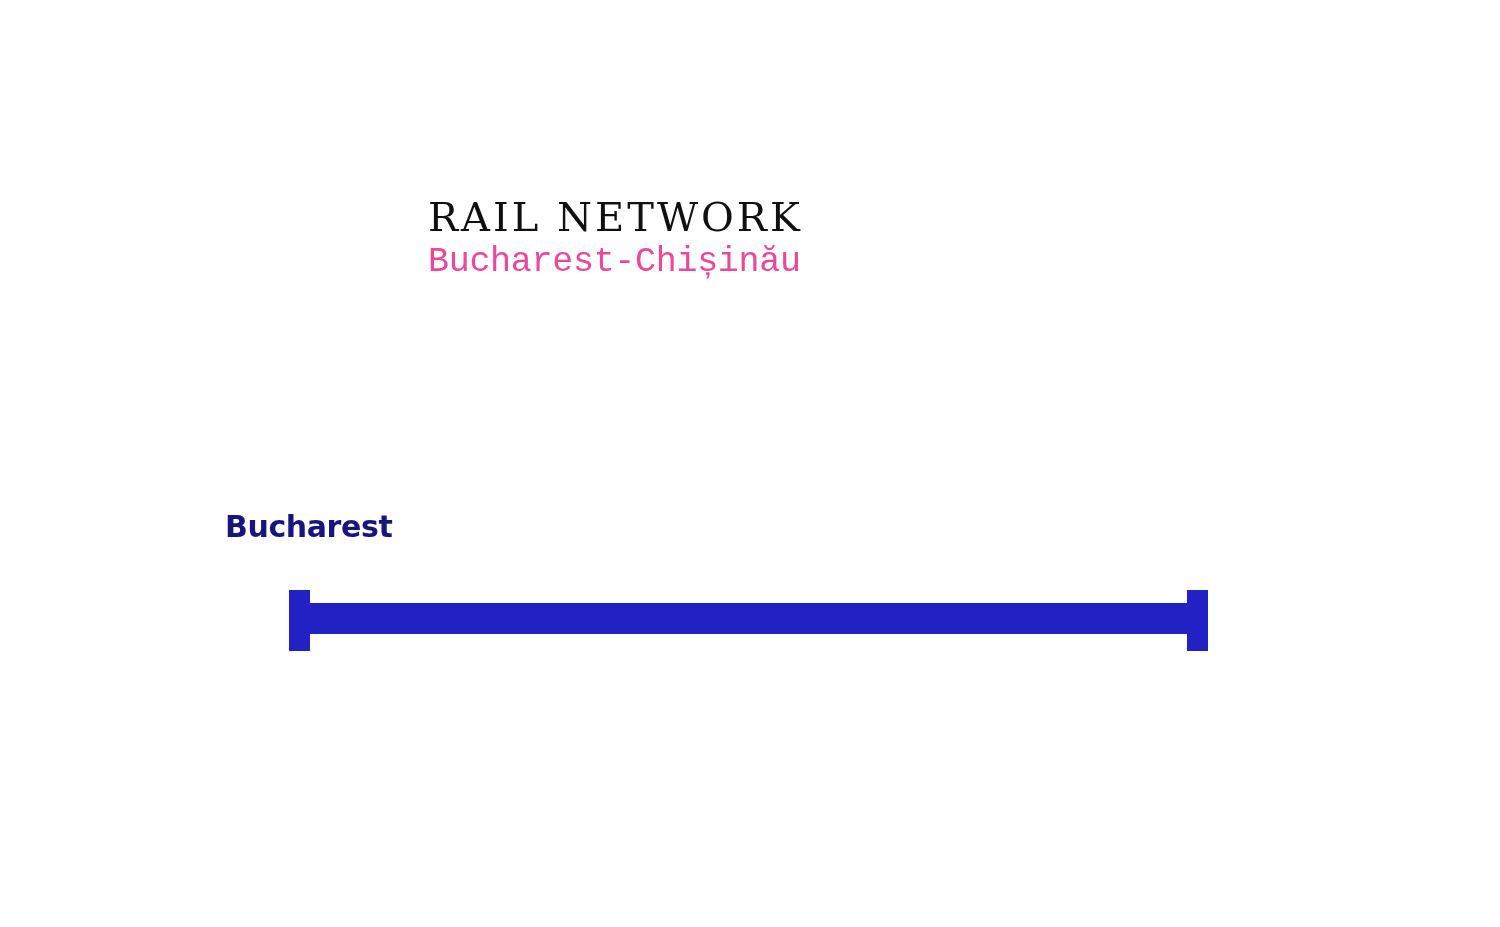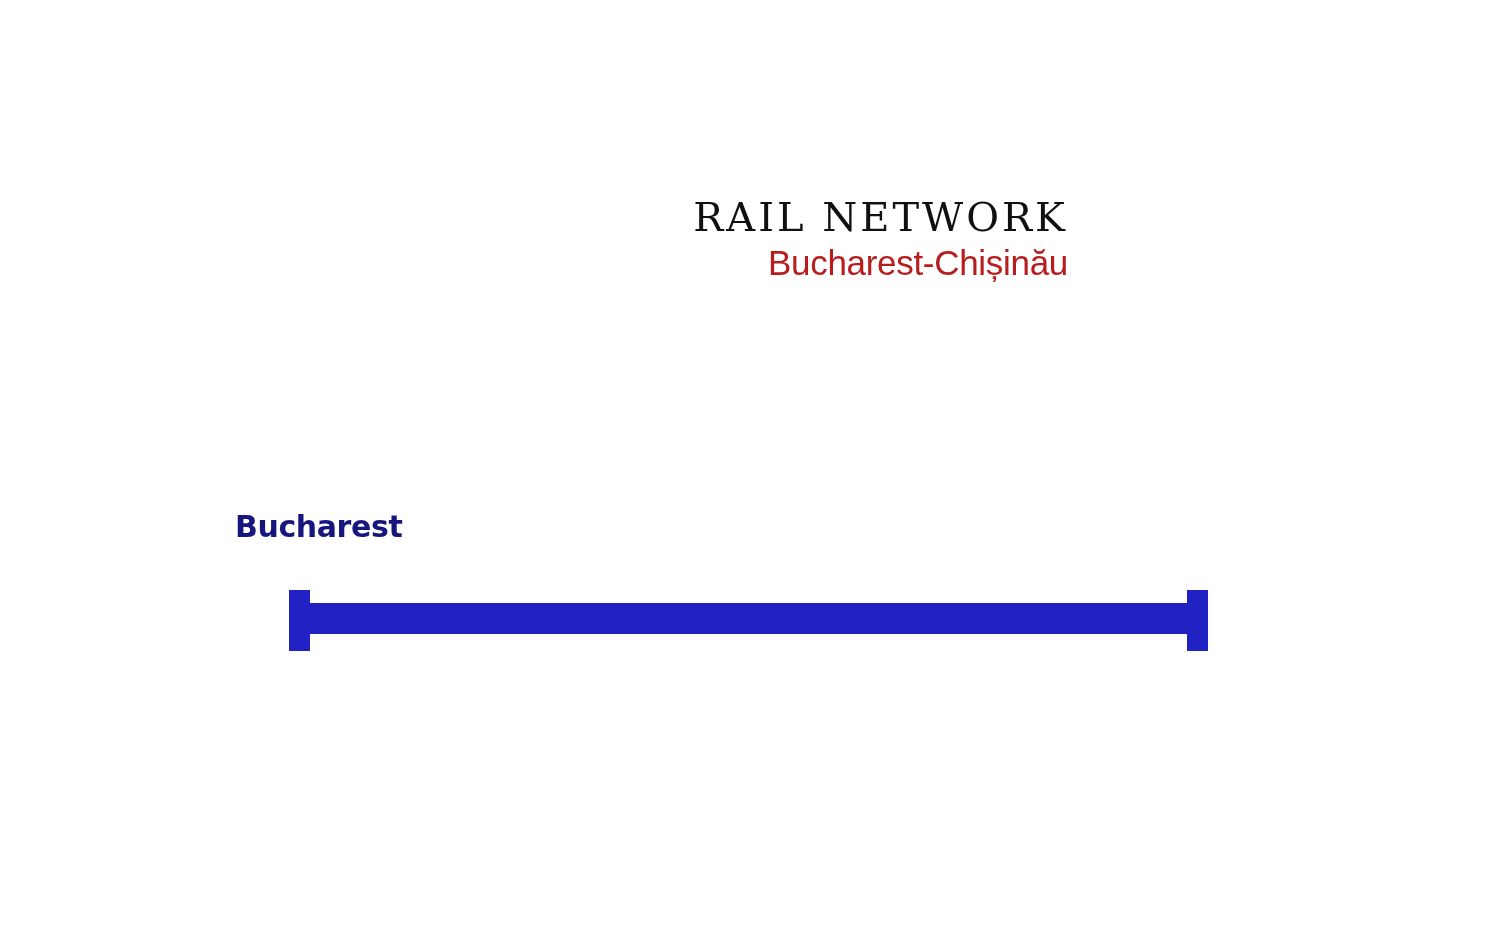--- a/index.html
+++ b/index.html
@@ -26,42 +26,42 @@
     height: 927px;
     background: #ffffff;
   }
 
   
   .title-block {
     position: absolute;
     left: 428px;
     top: 196px;
     width: 640px;
-    text-align: right;
+    text-align: left;
   }
 
   .map-title {
     display: block;
     font-family: "DejaVu Serif", "Liberation Serif", serif;
     font-size: 40px;
     font-weight: 400;
     font-variant: small-caps;
     letter-spacing: 3px;
     color: #101010;
     line-height: 1.05;
     white-space: nowrap;
   }
 
   .map-subtitle {
     display: block;
-    font-family: Liberation Sans, sans-serif;
+    font-family: Liberation Mono, monospace;
     font-size: 35px;
     font-weight: 400;
     letter-spacing: -0.3px;
-    color: #b91c1c;
+    color: #ec4899;
     line-height: 1.18;
     margin-top: 4px;
     white-space: nowrap;
   }
 
   
   .route-group {
     position: absolute;
     left: 289px;
     top: 590px;
@@ -95,21 +95,21 @@
     font-family: "DejaVu Sans", "Liberation Sans", sans-serif;
     font-size: 30px;
     font-weight: 700;
     letter-spacing: -0.4px;
     color: #16167e;
     white-space: nowrap;
     line-height: 1;
   }
 
   .station-label.origin {
-    left: 235px;
+    left: 225px;
     top: 512px;
     text-align: left;
   }
 
   .station-label.destination {
     left: 1063px;
     top: 512px;
     width: 200px;
     text-align: right;
   }

